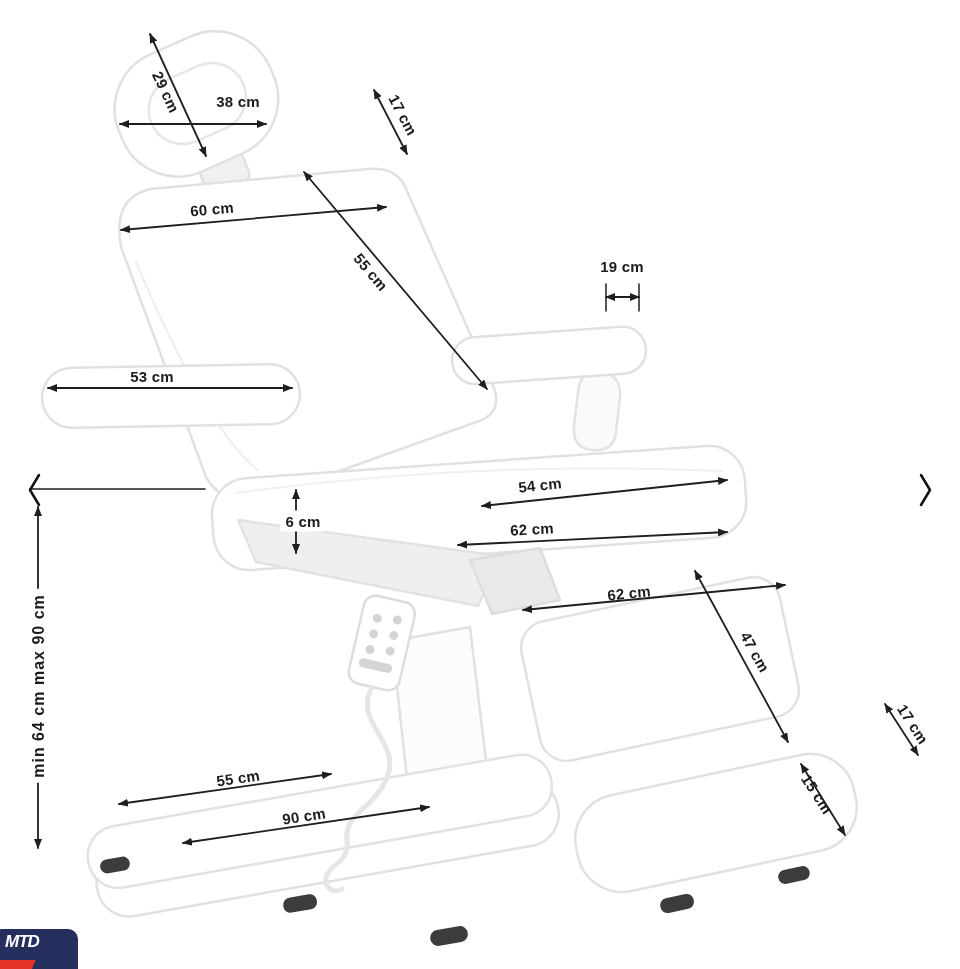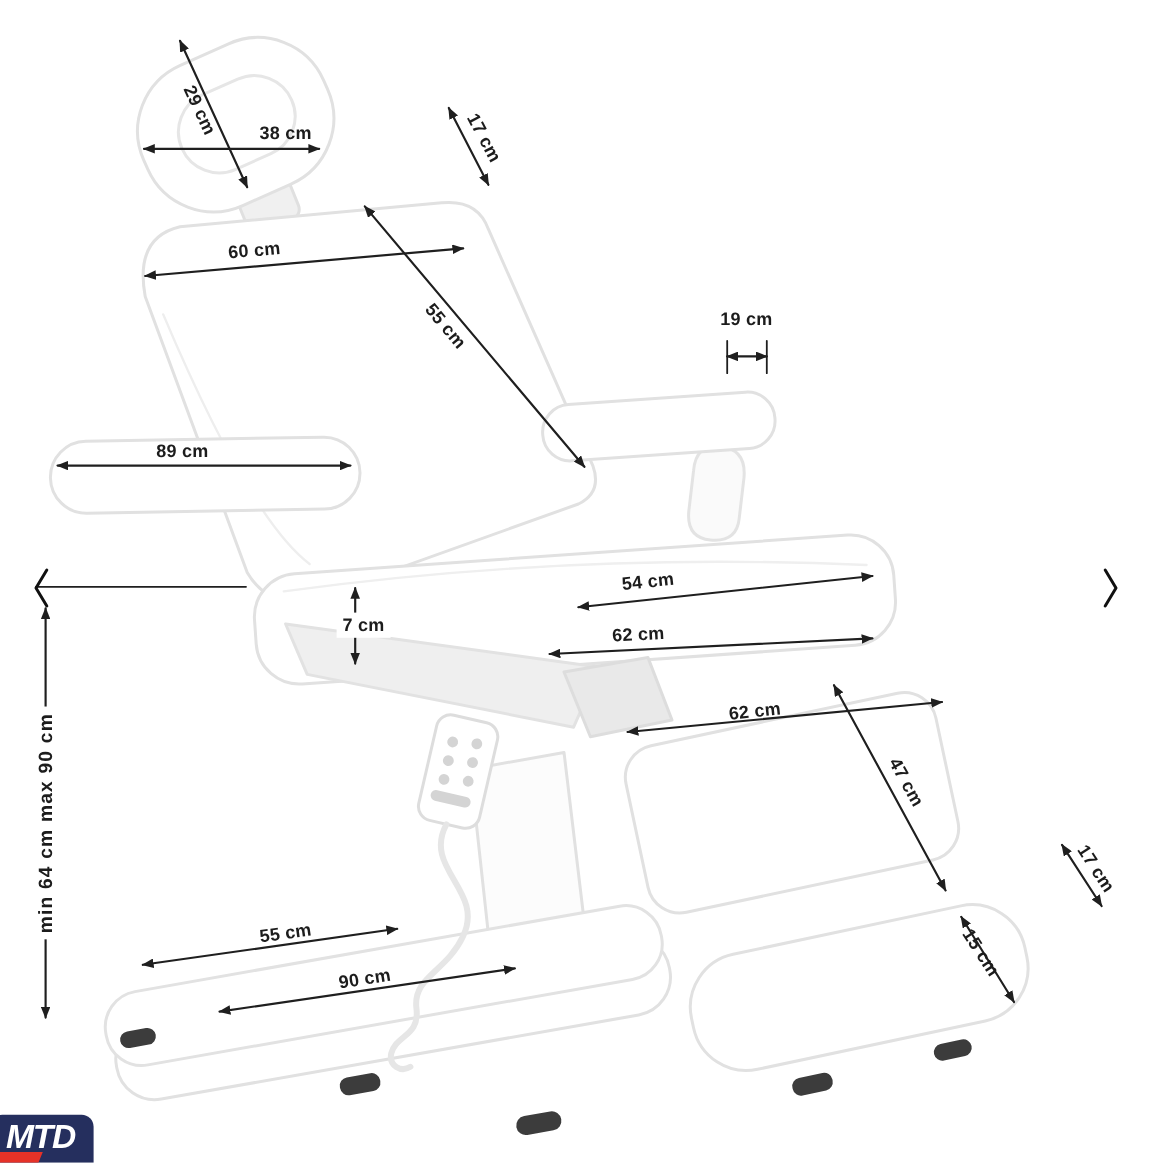--- a/index.html
+++ b/index.html
@@ -56,21 +56,21 @@
     background: #e63228;
     transform: skewX(-22deg);
   }
   .badge-text {
     position: absolute;
     left: 13px;
     top: 3px;
     color: #ffffff;
     font-weight: 800;
     font-style: italic;
-    font-size: 28px;
+    font-size: 17px;
     letter-spacing: -1px;
   }
 </style>
 </head>
 <body>
 
 <div class="stage">
 
   <svg class="scene" width="960" height="969" viewBox="0 0 960 969">
     <defs>
@@ -158,28 +158,28 @@
       <line x1="885" y1="704" x2="918" y2="755" marker-start="url(#ah)" marker-end="url(#ah)"></line>
       <line x1="801" y1="764" x2="845" y2="835" marker-start="url(#ah)" marker-end="url(#ah)"></line>
       <line x1="119" y1="804" x2="331" y2="774" marker-start="url(#ah)" marker-end="url(#ah)"></line>
       <line x1="183" y1="843" x2="429" y2="807" marker-start="url(#ah)" marker-end="url(#ah)"></line>
       <line x1="38" y1="507" x2="38" y2="848" marker-start="url(#ah)" marker-end="url(#ah)"></line>
       <path d="M30,489 H205" stroke-width="1.5"></path>
     </g>
   </svg>
 
   <div class="dim" style="left:166px;top:92px;transform:translate(-50%,-50%) rotate(65deg)">29 cm</div>
-  <div class="dim" style="left:238px;top:111px;transform:translate(-50%,-50%)">38 cm</div>
+  <div class="dim" style="left:238px;top:101px;transform:translate(-50%,-50%)">38 cm</div>
   <div class="dim" style="left:403px;top:115px;transform:translate(-50%,-50%) rotate(62deg)">17 cm</div>
   <div class="dim" style="left:212px;top:209px;transform:translate(-50%,-50%) rotate(-5deg)">60 cm</div>
   <div class="dim" style="left:371px;top:272px;transform:translate(-50%,-50%) rotate(50deg)">55 cm</div>
   <div class="dim" style="left:622px;top:266px;transform:translate(-50%,-50%)">19 cm</div>
-  <div class="dim" style="left:152px;top:376px;transform:translate(-50%,-50%)">89 cm</div>
+  <div class="dim" style="left:152px;top:376px;transform:translate(-50%,-50%)">53 cm</div>
   <div class="dim" style="left:540px;top:485px;transform:translate(-50%,-50%) rotate(-6deg)">54 cm</div>
-  <div class="dim masked" style="left:303px;top:521px;transform:translate(-50%,-50%)">7 cm</div>
+  <div class="dim masked" style="left:303px;top:521px;transform:translate(-50%,-50%)">6 cm</div>
   <div class="dim" style="left:532px;top:529px;transform:translate(-50%,-50%) rotate(-3deg)">62 cm</div>
   <div class="dim" style="left:629px;top:593px;transform:translate(-50%,-50%) rotate(-6deg)">62 cm</div>
   <div class="dim" style="left:755px;top:652px;transform:translate(-50%,-50%) rotate(61deg)">47 cm</div>
   <div class="dim" style="left:913px;top:724px;transform:translate(-50%,-50%) rotate(57deg)">17 cm</div>
   <div class="dim" style="left:817px;top:794px;transform:translate(-50%,-50%) rotate(57deg)">15 cm</div>
   <div class="dim" style="left:238px;top:778px;transform:translate(-50%,-50%) rotate(-8deg)">55 cm</div>
   <div class="dim" style="left:304px;top:816px;transform:translate(-50%,-50%) rotate(-9deg)">90 cm</div>
   <div class="dim masked" style="left:39px;top:686px;font-size:16px;letter-spacing:1px;transform:translate(-50%,-50%) rotate(-90deg)">min 64 cm max 90 cm</div>
 
   <button class="nav-btn nav-prev">

